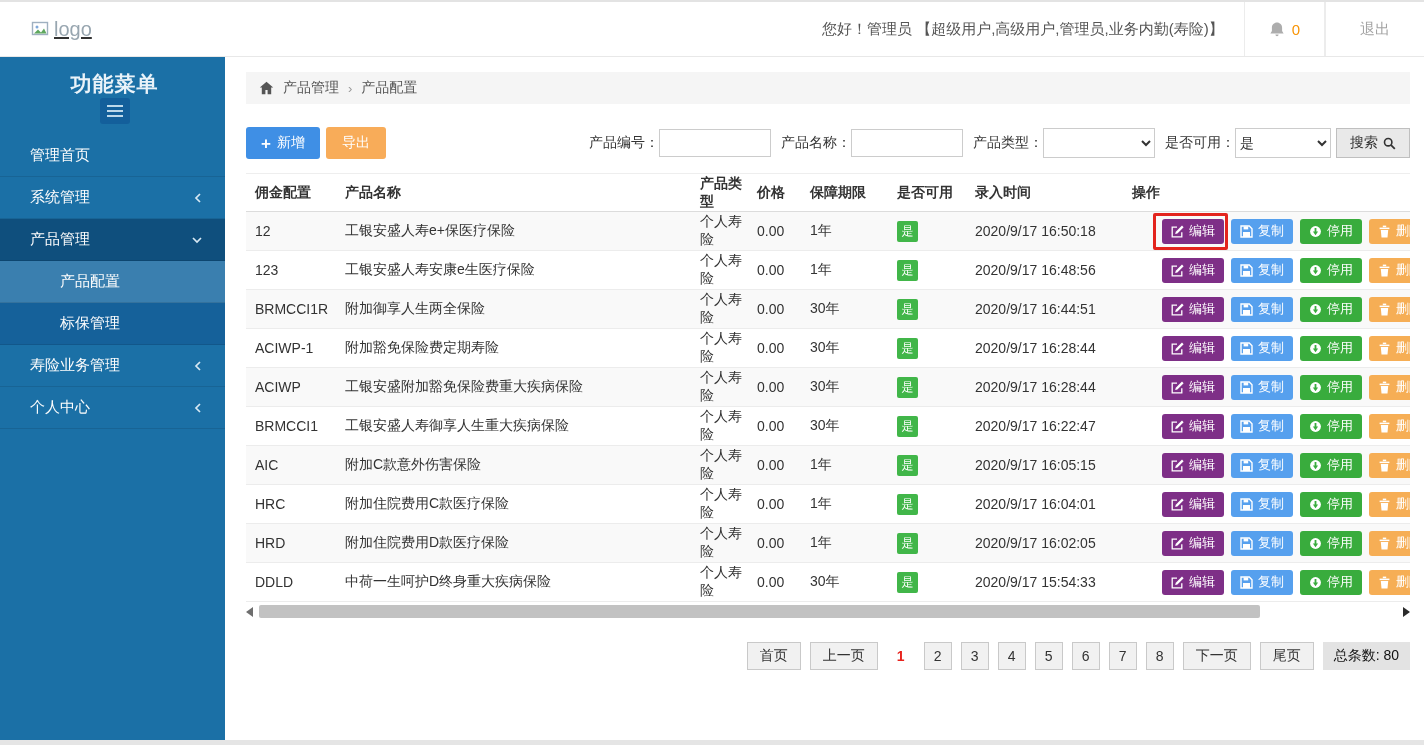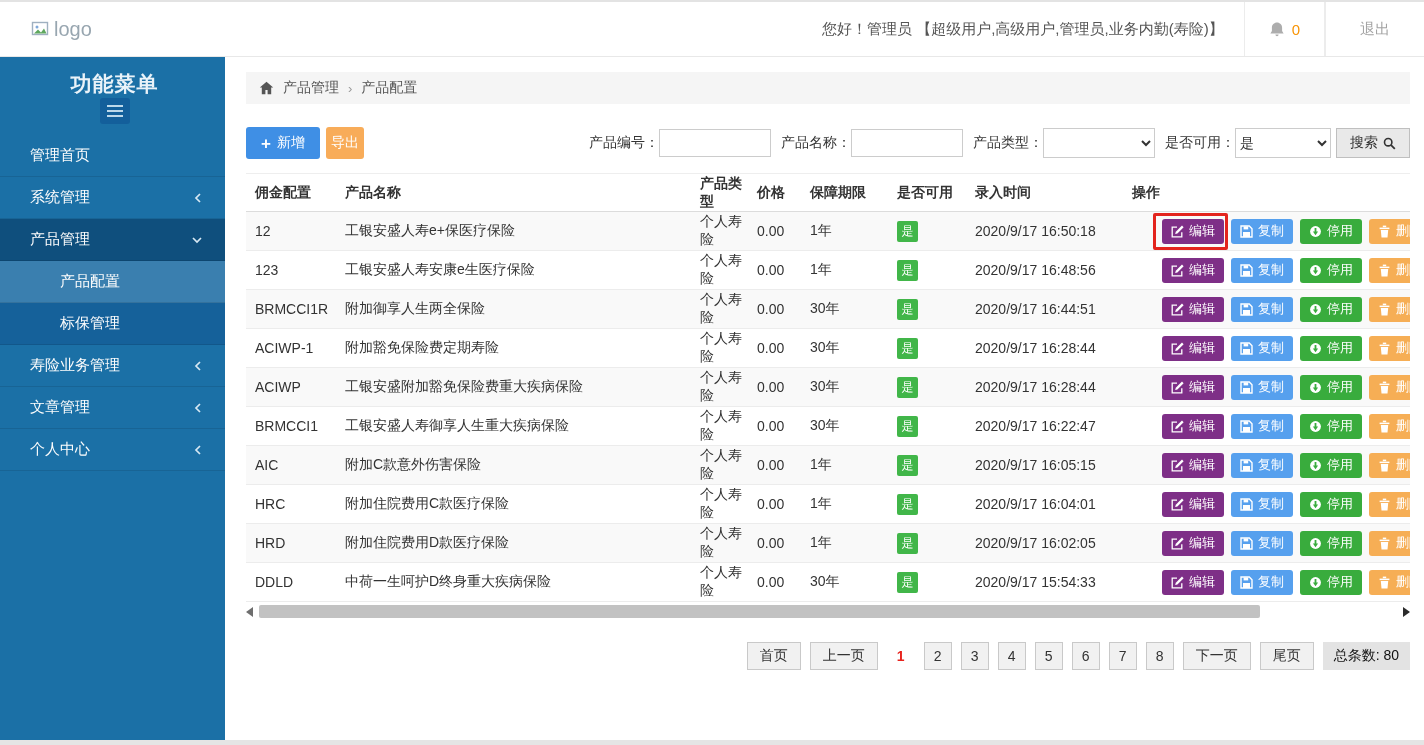--- a/index.html
+++ b/index.html
@@ -8,21 +8,21 @@
     font-family:"Liberation Sans","DejaVu Sans",sans-serif;
     background:#fff; color:#333; position:relative;
   }
   
   .topbar {
     height:57px; background:#fff;
     border-top:2px solid #E3E3E3; border-bottom:1px solid #E8E8E8;
     display:flex; align-items:center; justify-content:space-between;
     padding-left:30px;
   }
-  .logo { display:flex; align-items:center; gap:4px; }
+  .logo { display:flex; align-items:center; gap:4px;text-decoration:underline; }
   .logo-text { font-size:20px; color:#98A6B0; }
   .top-right { display:flex; align-items:center; height:100%; }
   .greeting { font-size:15px; color:#555; margin-right:20px; white-space:nowrap; }
   .top-divider { width:1px; height:100%; background:#ECECEC; }
   .bell-group { display:flex; align-items:center; gap:7px; padding:0 24px; height:100%; }
   .bell-count { color:var(--accent-orange); font-size:15px; }
   .top-link { padding:0 34px; height:100%; display:flex; align-items:center;
     font-size:15px; color:#A3A3A3; cursor:pointer; }
   
   .layout { display:flex; height:686px; }
@@ -47,21 +47,21 @@
   .breadcrumb { height:32px; background:#F5F5F5; display:flex; align-items:center;
     gap:9px; padding:0 13px; font-size:14px; color:#555; }
   .crumb { cursor:pointer; }
   .crumb-sep { color:#999; font-size:13px; }
   
   .toolbar { margin-top:23px; display:flex; align-items:center; }
   .btn { border:none; cursor:pointer; color:#fff; font-size:14px; border-radius:3px; }
   .btn-add { background:var(--btn-add); height:32px; padding:0 15px;
     display:inline-flex; align-items:center; gap:6px; margin-right:6px; }
   .btn-add .plus { font-size:17px; font-weight:bold; line-height:1; }
-  .btn-export { background:var(--btn-export); height:32px; padding:0 5px; }
+  .btn-export { background:var(--btn-export); height:32px; padding:0 16px; }
   .filters { margin-left:auto; display:flex; align-items:center; font-size:14px; color:#333; }
   .filters label { margin-left:10px; white-space:nowrap; }
   .filters input[type=text] { width:112px; height:28px; border:1px solid #CCC;
     background:#fff; padding:0 6px; font-size:14px; }
   .filters select { width:112px; height:30px; border:1px solid #CCC; background:#fff;
     font-size:14px; color:#333; }
   .filters select.narrow { width:96px; }
   .btn-search { height:30px; width:74px; background:#E9E9E9; border:1px solid #BFBFBF;
     border-radius:0; color:#333; font-size:14px; display:inline-flex; align-items:center;
     justify-content:center; gap:5px; margin-left:5px; cursor:pointer; }
@@ -181,28 +181,20 @@
     </div>
     <div class="menu-item">
       <span>寿险业务管理</span>
       <span class="chev">
         <svg width="10" height="12" viewBox="0 0 10 12">
             <polyline points="7,2 3,6 7,10" fill="none" stroke="#D7E8F3" stroke-width="1.7"></polyline>
           </svg>
       </span>
     </div>
     <div class="menu-item">
-      <span>文章管理</span>
-      <span class="chev">
-        <svg width="10" height="12" viewBox="0 0 10 12">
-            <polyline points="7,2 3,6 7,10" fill="none" stroke="#D7E8F3" stroke-width="1.7"></polyline>
-          </svg>
-      </span>
-    </div>
-    <div class="menu-item">
       <span>个人中心</span>
       <span class="chev">
         <svg width="10" height="12" viewBox="0 0 10 12">
             <polyline points="7,2 3,6 7,10" fill="none" stroke="#D7E8F3" stroke-width="1.7"></polyline>
           </svg>
       </span>
     </div>
   </div>
 
   <div class="main">

